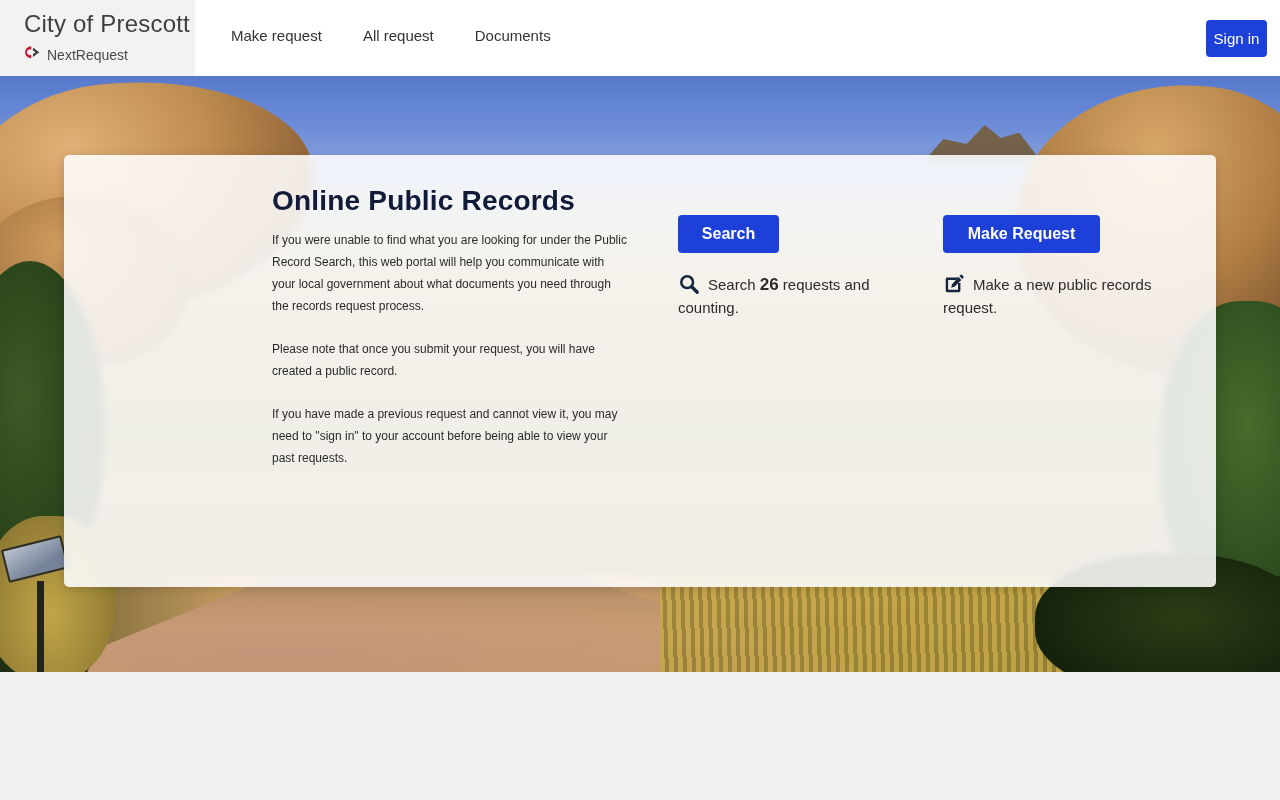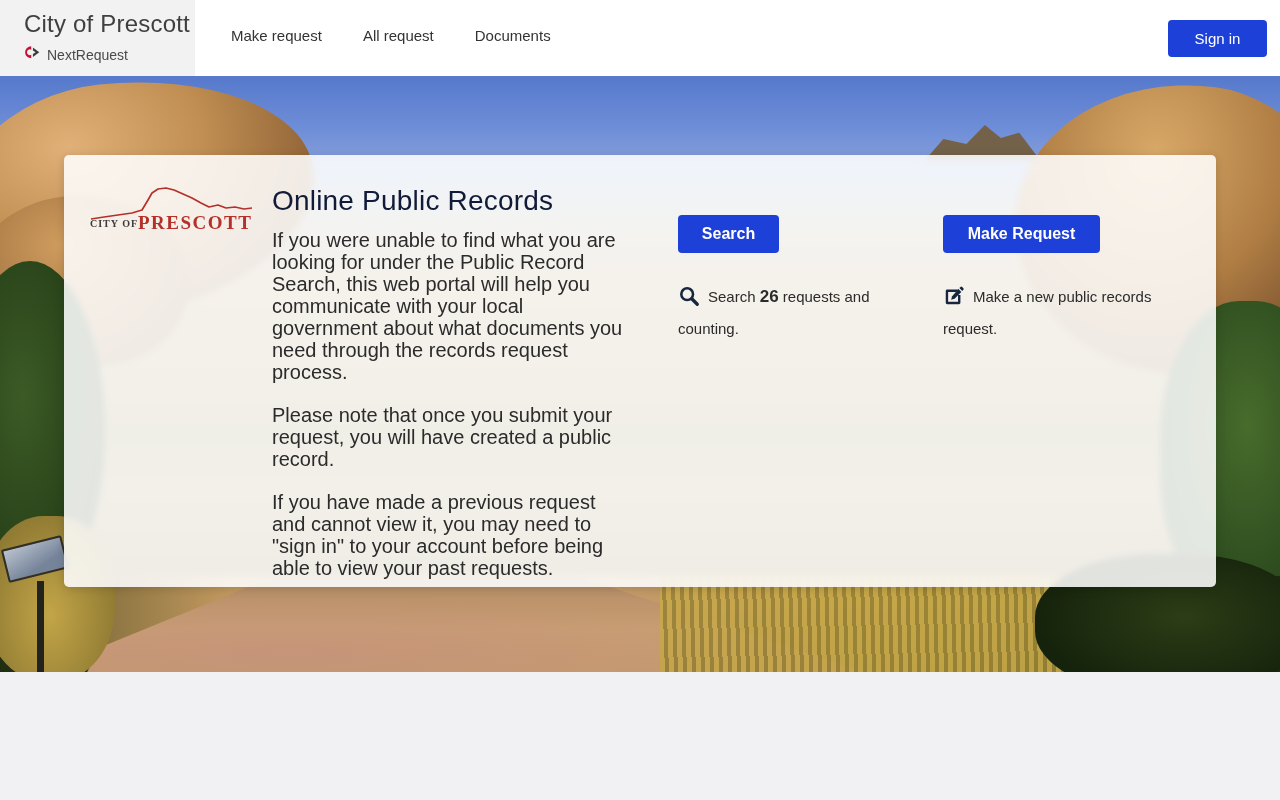--- a/index.html
+++ b/index.html
@@ -8,21 +8,21 @@
 
   
   .header { position:absolute; top:0; left:0; width:1280px; height:76px;
     background:#ffffff; z-index:30; display:flex; align-items:stretch;gap:24px; }
   .brandbox { width:195px; height:76px; background:#f2f2f2; padding:10px 0 0 24px; }
   .agency { font-size:24px; font-weight:300; color:#3f3f3f; letter-spacing:.2px; }
   .brandrow { margin-top:7px; display:flex; align-items:center; gap:6px;text-align:right; }
   .brandrow .brand-name { font-size:14px; color:#4a4a4a; }
   .nav { display:flex; align-items:center; gap:41px; margin-left:12px; margin-top:-6px; }
   .nav a { font-size:15px; color:#333333; text-decoration:none; cursor:pointer; }
-  .signin { position:absolute; right:13px; top:20px; width:99px; height:37px;
+  .signin { position:absolute; right:13px; top:20px; width:61px; height:37px;
     background:#1d40d8; color:#ffffff; border:none; border-radius:4px;
     font-size:15px; font-family:inherit; cursor:pointer; }
 
   
   .hero { position:absolute; top:76px; left:0; width:1280px; height:596px; overflow:hidden;
     background:linear-gradient(180deg,#5679cc 0%,#6f8ed8 9%,#86a0da 15%,#a4a393 25%,
       #b3986b 34%,#a3915d 48%,#8d8148 60%,#9c8a55 70%,#8a7342 84%,#6f6136 100%); }
   .hero * { position:absolute; }
   .rock-left { left:-55px; top:6px; width:370px; height:235px; transform:rotate(-6deg);
     background:radial-gradient(ellipse at 35% 25%, #e0b078 0%, #c08e52 40%, #96683a 70%, #6e4a28 100%);
@@ -60,32 +60,32 @@
   .sign-post { left:37px; top:505px; width:7px; height:110px; background:#23231d; }
   .sign-panel { left:4px; top:466px; width:62px; height:34px; transform:rotate(-14deg);
     background:linear-gradient(160deg,#b9c2ce,#76849a 70%); border:2px solid #2e2e2a; border-radius:2px; }
 
   
   .card { position:absolute; left:64px; top:155px; width:1152px; height:432px; z-index:20;
     background:rgba(255,255,255,0.87); border-radius:5px;
     -webkit-backdrop-filter:blur(3px); backdrop-filter:blur(3px);
     box-shadow:0 2px 10px rgba(0,0,0,.15); }
   .logo { position:absolute; left:24px; top:25px; }
-  .card-title { position:absolute; left:208px; top:30px; font-size:28px; font-weight:400;
+  .card-title { position:absolute; left:208px; top:30px; font-size:28px; font-weight:700;
     color:#111b38; letter-spacing:.2px; }
   .card-text { position:absolute; left:208px; top:74px; width:356px; }
-  .card-text p { font-size:20px; line-height:22px; color:#2b2b2b; margin-bottom:21px; }
+  .card-text p { font-size:12px; line-height:22px; color:#2b2b2b; margin-bottom:21px; }
   .action-col { position:absolute; top:60px; }
   .col-search { left:614px; width:200px; }
   .col-make { left:879px; width:230px; }
   .btn { display:block; border:none; border-radius:4px; background:#1d40d8; color:#ffffff;
     font-family:inherit; font-size:16px; font-weight:700; height:38px; cursor:pointer; }
   .btn-search { width:101px; }
   .btn-make { width:157px; }
-  .action-desc { margin-top:28px; font-size:15px; line-height:32px; color:#2b2b2b; }
+  .action-desc { margin-top:20px; font-size:15px; line-height:23px; color:#2b2b2b; }
   .action-desc svg { vertical-align:-5px; margin-right:8px; }
   .action-desc .count { font-weight:700; font-size:17px; }
 
   
   .footer { position:absolute; top:672px; left:0; width:1280px; height:128px; background:#f1f1f3; }
 </style>
 </head>
 <body>
 
 <div class="header">
@@ -121,28 +121,20 @@
   <div class="grass-right"></div>
   <div class="bush-right-dark"></div>
   <div class="trees-left-dark"></div>
   <div class="grass-left-bottom"></div>
   <div class="sign-post"></div>
   <div class="sign-panel"></div>
 </div>
 
 <div class="card">
 
-  <div class="logo">
-    <svg width="168" height="52" viewBox="0 0 168 52">
-      <path d="M3 39 L16 37 L30 35 L44 33 L54 30 L60 20 L64 13 L70 9 L78 8 L86 10 L95 14
-               L104 18 L113 23 L121 27 L130 25 L138 28 L147 27 L156 29 L164 28" fill="none" stroke="#b5302a" stroke-width="1.7" stroke-linejoin="round"></path>
-      <text x="2" y="47" font-family="Liberation Serif, serif" font-weight="700" font-size="10" letter-spacing="1" fill="#3b3b3b">CITY OF</text>
-      <text x="50" y="49" font-family="Liberation Serif, serif" font-weight="700" font-size="19" letter-spacing="1.5" fill="#b5302a">PRESCOTT</text>
-    </svg>
-  </div>
 
   <h1 class="card-title">Online Public Records</h1>
 
   <div class="card-text">
     <p>If you were unable to find what you are looking for under the Public Record Search, this web portal will help you communicate with your local government about what documents you need through the records request process.</p>
     <p>Please note that once you submit your request, you will have created a public record.</p>
     <p>If you have made a previous request and cannot view it, you may need to "sign in" to your account before being able to view your past requests.</p>
   </div>
 
   <div class="action-col col-search">

